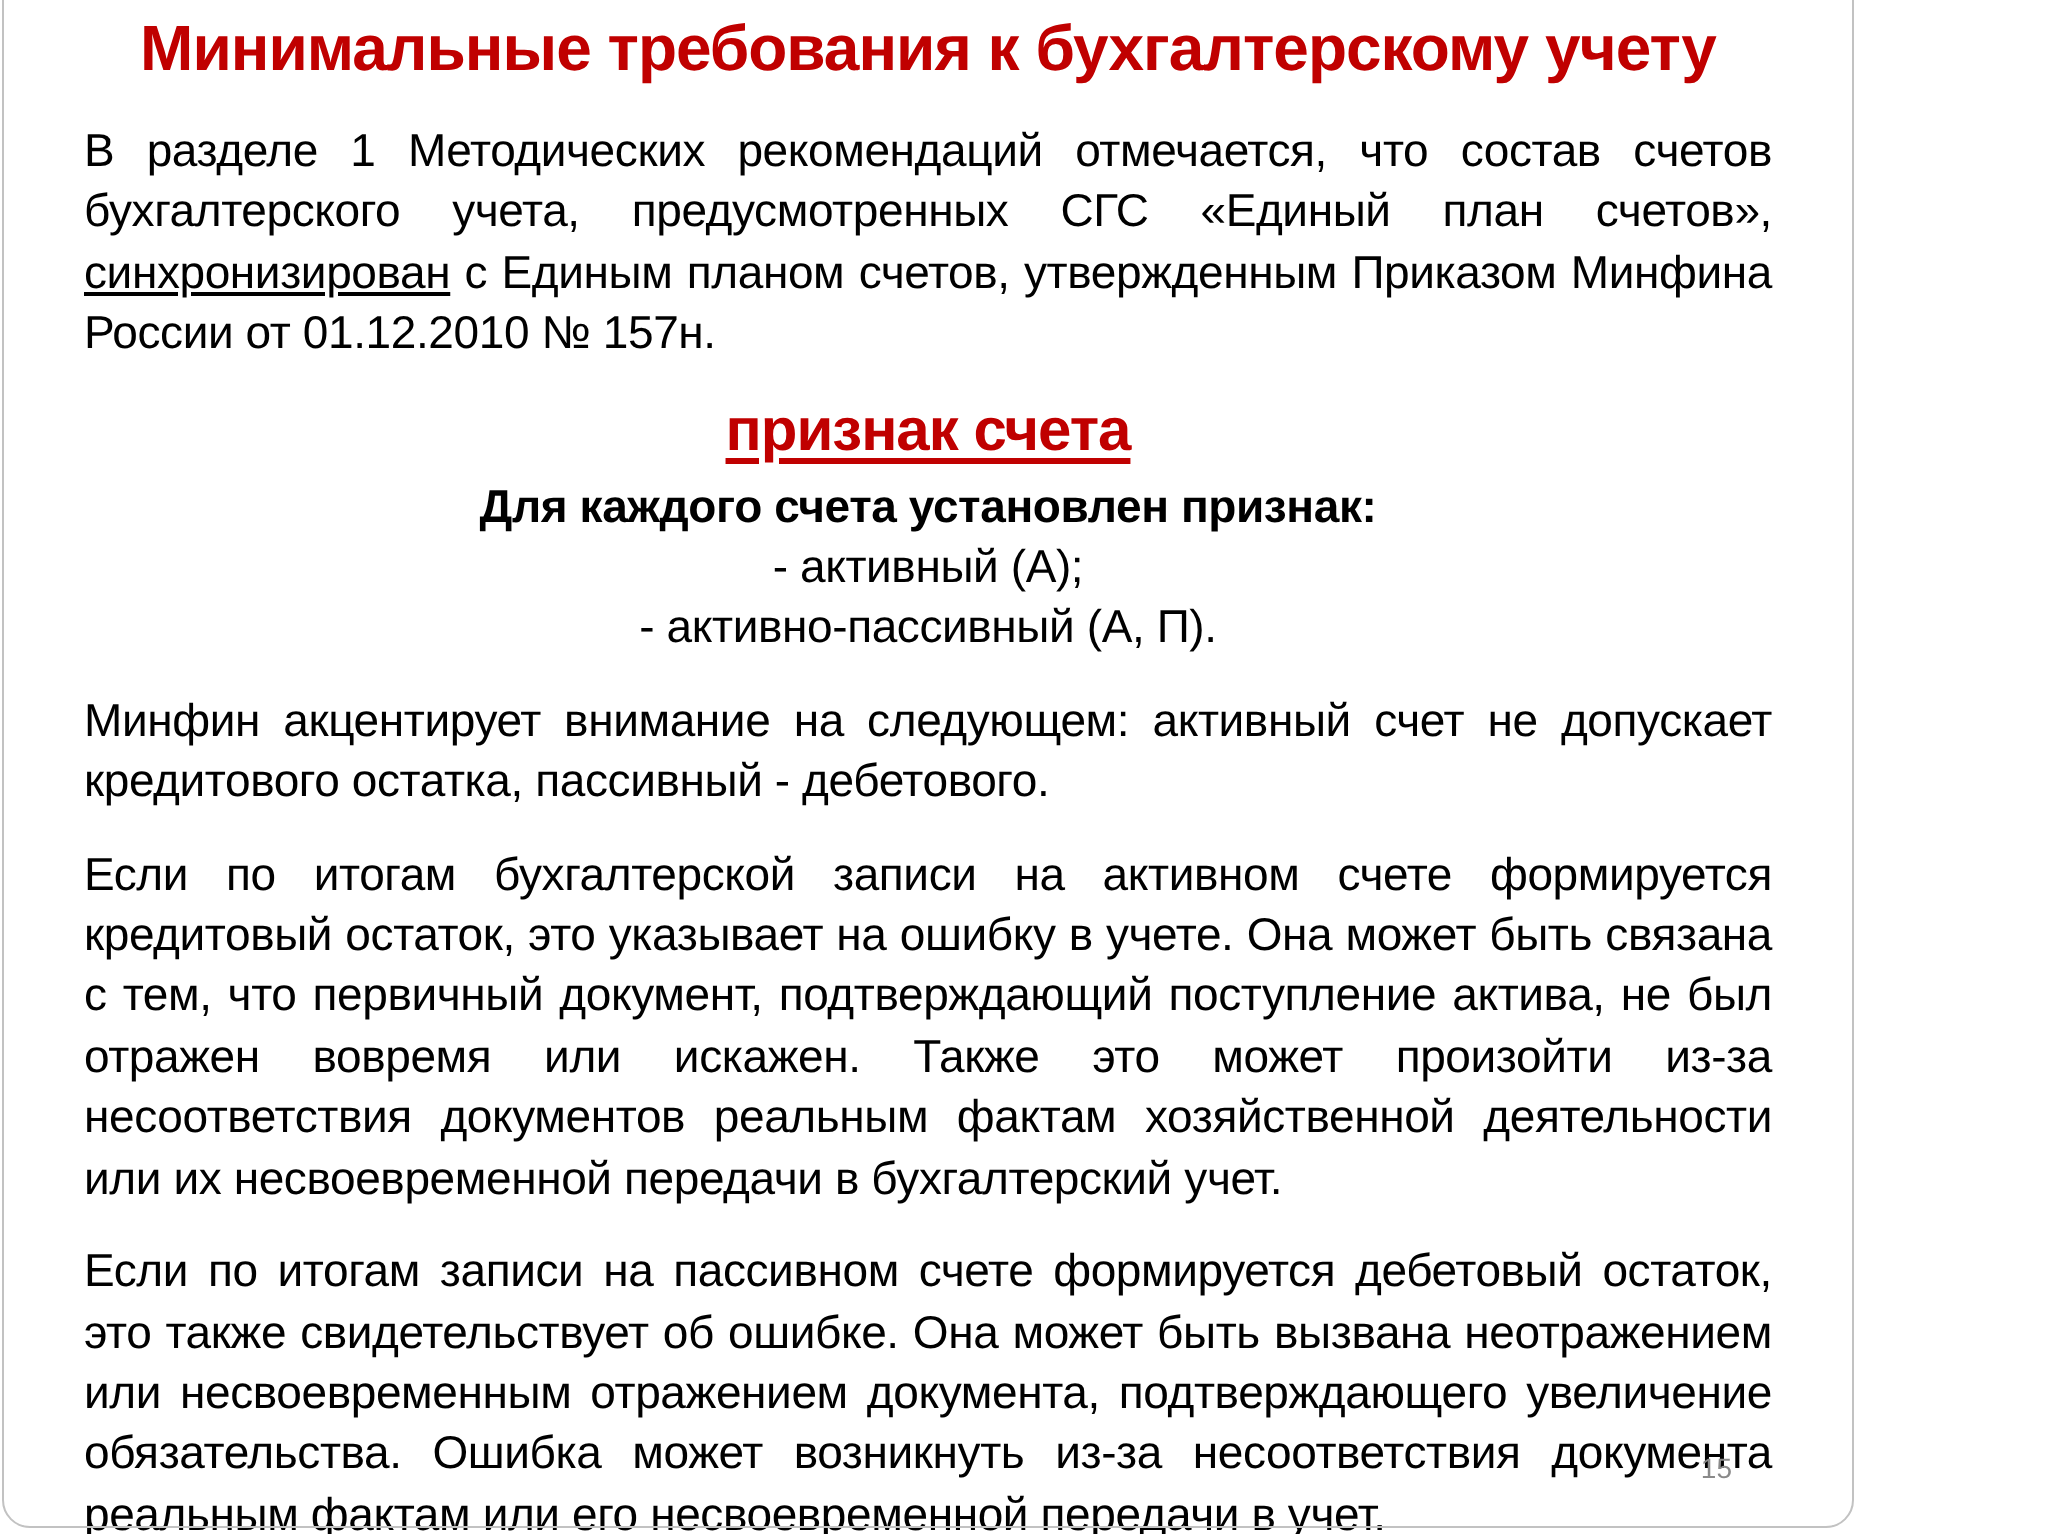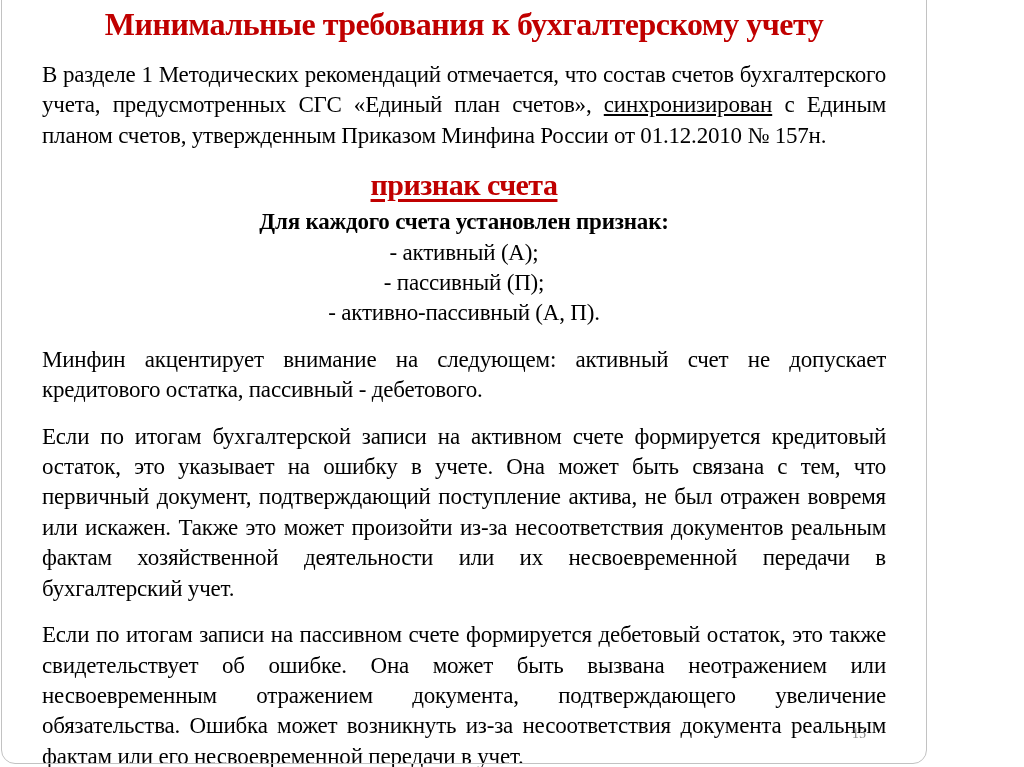--- a/index.html
+++ b/index.html
@@ -12,21 +12,20 @@
     font-family: "Liberation Sans", "DejaVu Sans", sans-serif;
   }
   .slide {
     position: relative;
     width: 928px;
     height: 767px;
     background: #ffffff;
     box-sizing: border-box;
     padding: 4px 26px 1px 26px;
     color: #000000;
-    font-family: Liberation Serif, serif;
   }
   .slide-border {
     position: absolute;
     left: 1px;
     right: 1px;
     top: -14px;
     bottom: 3px;
     border: 1.5px solid #c2c2c2;
     border-radius: 14px;
     pointer-events: none;
@@ -94,21 +93,20 @@
   <h1 class="title">Минимальные требования к бухгалтерскому учету</h1>
 
   <p class="body-text justified"><span>В разделе 1 Методических рекомендаций отмечается, что состав счетов бухгалтерского учета, предусмотренных СГС  «Единый план счетов», </span><span class="underlined">синхронизирован</span><span> с Единым планом счетов, утвержденным Приказом Минфина России от 01.12.2010 № 157н.</span></p>
 
   <h2 class="subtitle">
     <div class="line2">признак счета</div>
   </h2>
 
   <p class="body-text list-heading">Для каждого счета установлен признак:</p>
   <p class="body-text list-item">- активный (А);</p>
-  <p class="body-text list-item">- пассивный (П);</p>
   <p class="body-text list-item">- активно-пассивный (А, П).</p>
 
   <p class="body-text justified">Минфин акцентирует внимание на следующем: активный счет не допускает кредитового остатка, пассивный - дебетового.</p>
   <p class="body-text justified">Если по итогам бухгалтерской записи на активном счете формируется кредитовый остаток, это указывает на ошибку в учете. Она может быть связана с тем, что первичный документ, подтверждающий поступление актива, не был отражен вовремя или искажен. Также это может произойти из-за несоответствия документов реальным фактам хозяйственной деятельности или их несвоевременной передачи в бухгалтерский учет.</p>
   <p class="body-text justified">Если по итогам записи на пассивном счете формируется дебетовый остаток, это также свидетельствует об ошибке. Она может быть вызвана неотражением или несвоевременным отражением документа, подтверждающего увеличение обязательства. Ошибка может возникнуть из-за несоответствия документа реальным фактам или его несвоевременной передачи в учет.</p>
 
   <div class="page-number">15</div>
 </div>
 
 </body></html>

